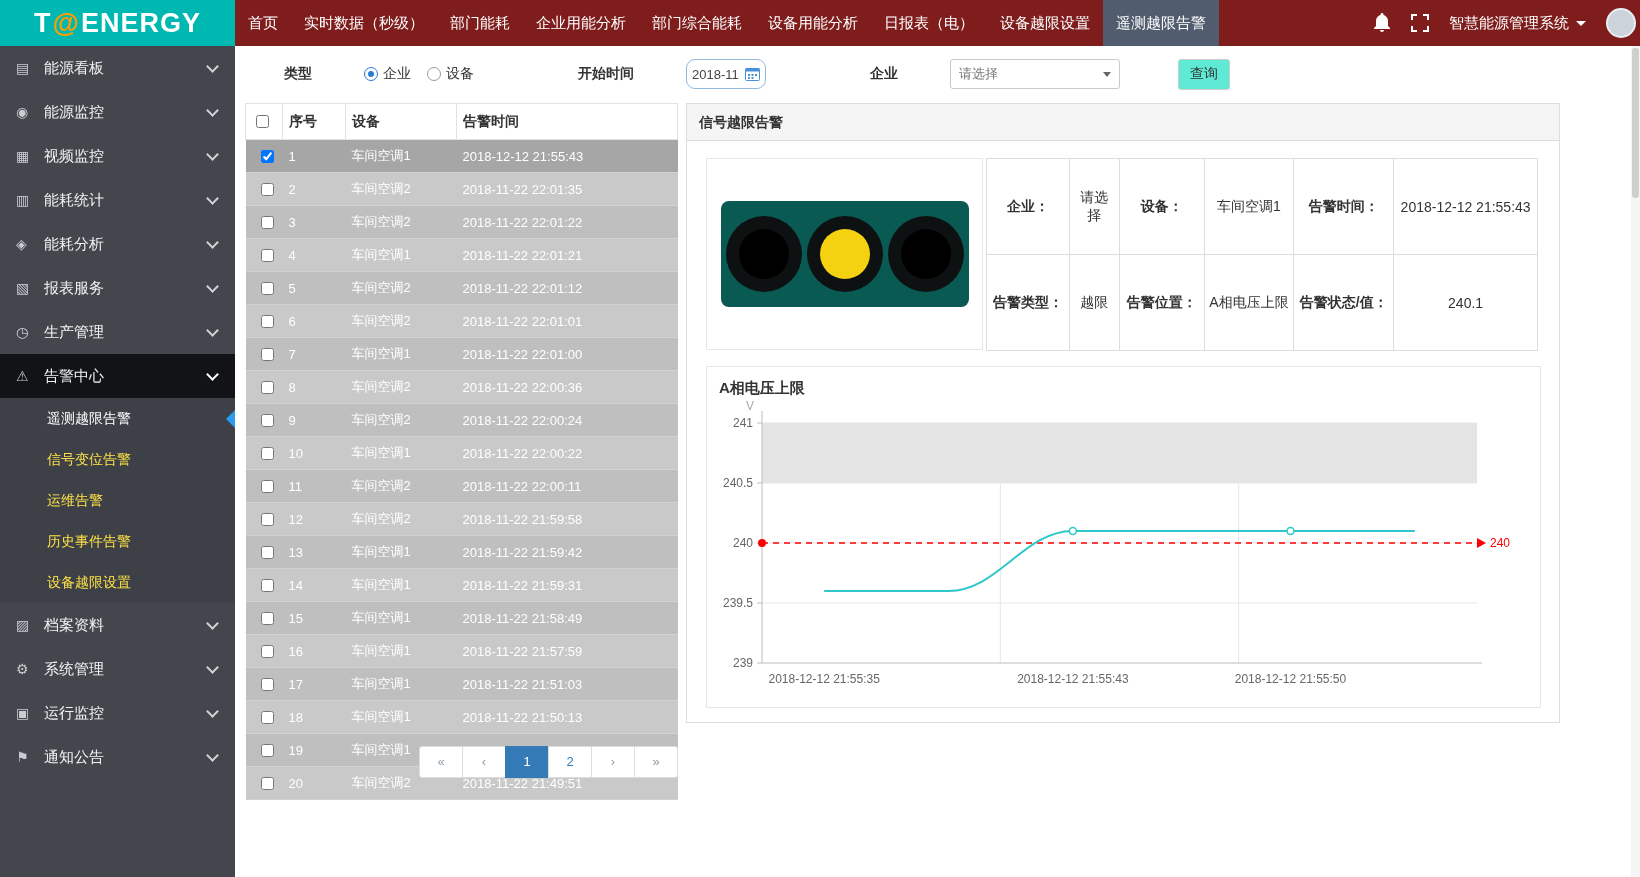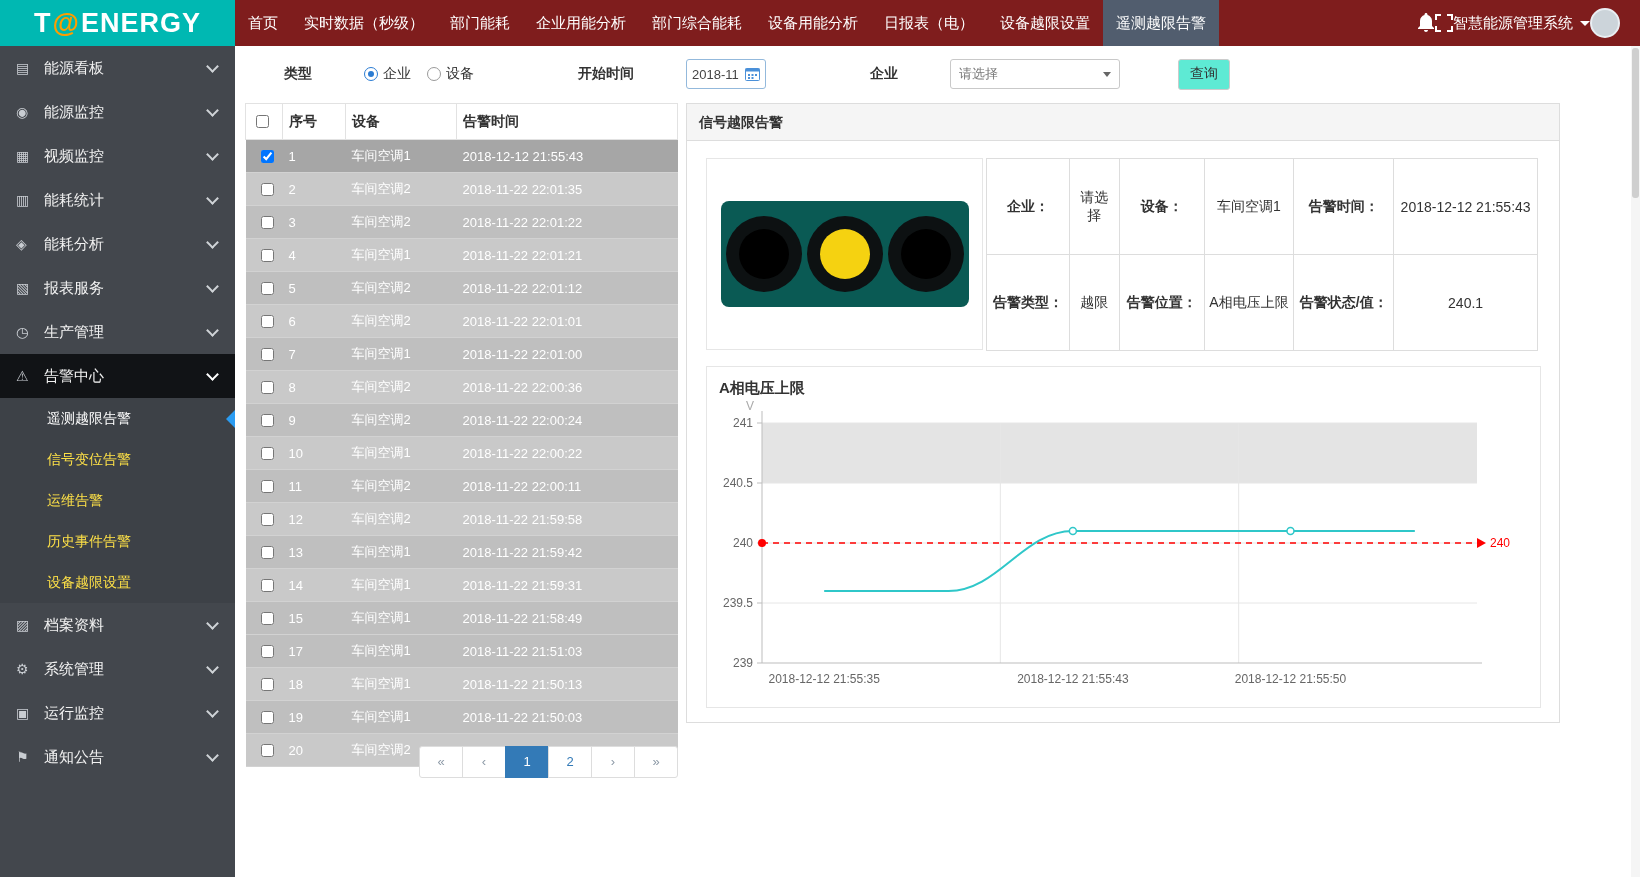--- a/index.html
+++ b/index.html
@@ -8,21 +8,21 @@
 
   
   .topbar { display:flex; height:46px; }
   .logo { width:235px; background:#00b8b2; display:flex; align-items:center; justify-content:center;
           font-size:27px; font-weight:bold; color:#fff; letter-spacing:1px; flex-shrink:0; }
   .logo-at { color:#ff9d00; margin:0 1px; }
   .topnav { flex:1; background:#7f1d1d; display:flex; color:#fff; min-width:0; }
   .nav-items { display:flex; }
   .nav-item { padding:0 13px; display:flex; align-items:center; font-size:15px; cursor:pointer; white-space:nowrap; }
   .nav-item.active { background:#515d6e; }
-  .nav-right { margin-left:auto; display:flex; align-items:center; padding-right:20px; }
+  .nav-right { margin-left:auto; display:flex; align-items:center; gap:20px; padding-right:4px; }
   .icon-btn { display:flex; align-items:center; cursor:pointer; }
   .sysname { font-size:15px; display:flex; align-items:center; gap:7px; cursor:pointer; white-space:nowrap; }
   .caret { width:0; height:0; border-left:5px solid transparent; border-right:5px solid transparent; border-top:5px solid #fff; }
   .avatar { width:30px; height:30px; border-radius:50%; background:#ccd4da; border:2px solid #e9eef2; box-sizing:border-box; cursor:pointer; }
 
   
   .layout { display:flex; height:831px; }
   .sidebar { width:235px; background:#43474d; flex-shrink:0; }
   .side-item { height:44px; display:flex; align-items:center; padding:0 18px 0 16px; color:#f2f2f2; font-size:15px; cursor:pointer; }
   .side-item .glyph { width:26px; color:#c9cdd2; font-size:14px; }
@@ -41,21 +41,21 @@
 
   
   .filters { position:absolute; left:49px; top:12px; display:flex; align-items:center; height:32px;gap:42px; }
   .flabel { font-weight:bold; font-size:14px; color:#333; white-space:nowrap; }
   .radio-group { display:flex; align-items:center; margin-left:10px; gap:16px; }
   .radio-opt { display:flex; align-items:center; gap:5px; cursor:pointer; font-size:14px; color:#333; }
   .radio { width:14px; height:14px; border-radius:50%; border:1px solid #9a9a9a; background:#fff; box-sizing:border-box; position:relative; }
   .radio.checked { border-color:#2b7cd3; }
   .radio.checked::after { content:""; position:absolute; left:3px; top:3px; width:6px; height:6px; border-radius:50%; background:#2b7cd3; }
   .ml-lg { margin-left:62px; }
-  .date-box { margin-left:10px; width:80px; height:30px; border:1px solid #93b9dc; border-radius:3px;
+  .date-box { margin-left:10px; width:80px; height:30px; border:1px solid #93b9dc; border-radius:9px;
           display:flex; align-items:center; justify-content:space-between; padding:0 5px; box-sizing:border-box; cursor:pointer; background:#fff; }
   .date-val { font-size:13px; color:#444; }
   .select-box { margin-left:10px; width:170px; height:30px; border:1px solid #c9c9c9; border-radius:3px;
           display:flex; align-items:center; justify-content:space-between; padding:0 8px; box-sizing:border-box; cursor:pointer; background:#fff; }
   .sel-val { font-size:13px; color:#777; }
   .sel-caret { width:0; height:0; border-left:4px solid transparent; border-right:4px solid transparent; border-top:5px solid #666; }
   .query-btn { margin-left:16px; width:52px; height:31px; background:#5eead4; border:1px solid #ccc; border-radius:3px;
           font-size:14px; color:#333; cursor:pointer; font-family:inherit; }
 
   
@@ -351,20 +351,26 @@
                 <td class="col-no">14</td>
                 <td class="col-dev">车间空调1</td>
                 <td class="col-time">2018-11-22 21:59:31</td>
               </tr>
               <tr class="odd">
                 <td class="col-cb"><input type="checkbox" style=""></td>
                 <td class="col-no">15</td>
                 <td class="col-dev">车间空调1</td>
                 <td class="col-time">2018-11-22 21:58:49</td>
               </tr>
+              <tr class="even">
+                <td class="col-cb"><input type="checkbox" style=""></td>
+                <td class="col-no">16</td>
+                <td class="col-dev">车间空调1</td>
+                <td class="col-time">2018-11-22 21:57:59</td>
+              </tr>
               <tr class="odd">
                 <td class="col-cb"><input type="checkbox" style=""></td>
                 <td class="col-no">17</td>
                 <td class="col-dev">车间空调1</td>
                 <td class="col-time">2018-11-22 21:51:03</td>
               </tr>
               <tr class="even">
                 <td class="col-cb"><input type="checkbox" style=""></td>
                 <td class="col-no">18</td>
                 <td class="col-dev">车间空调1</td>

